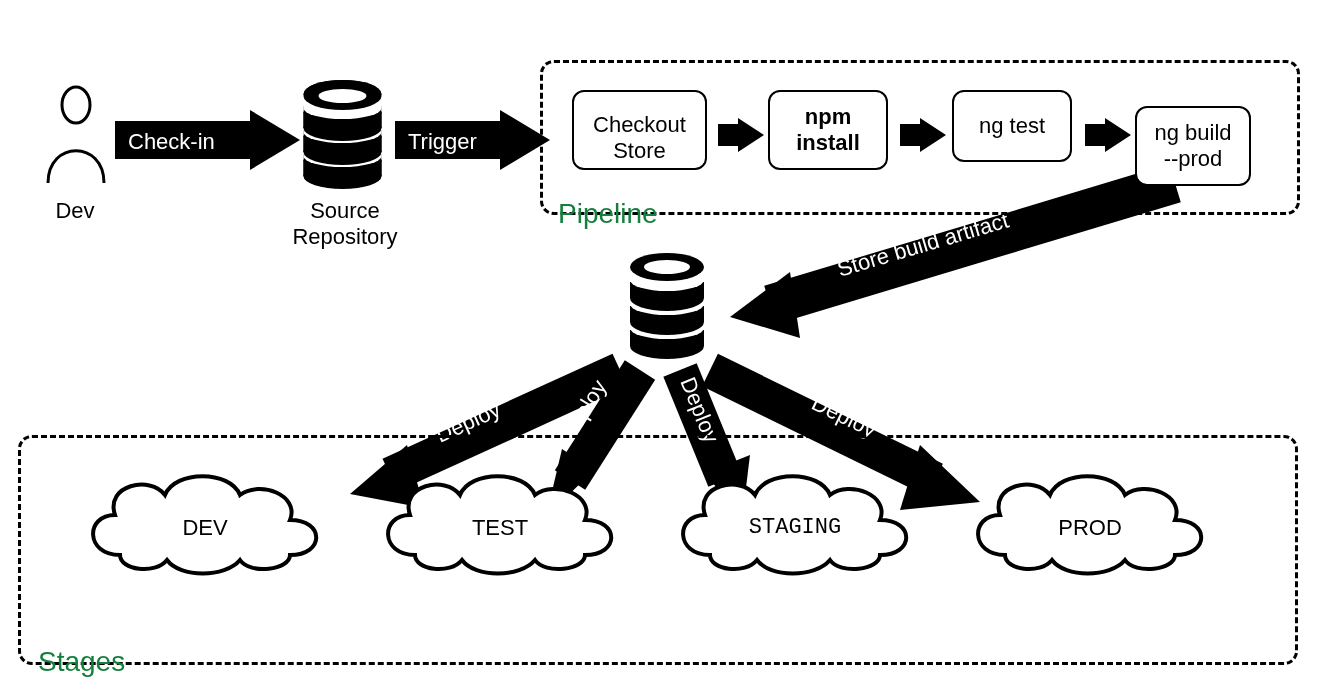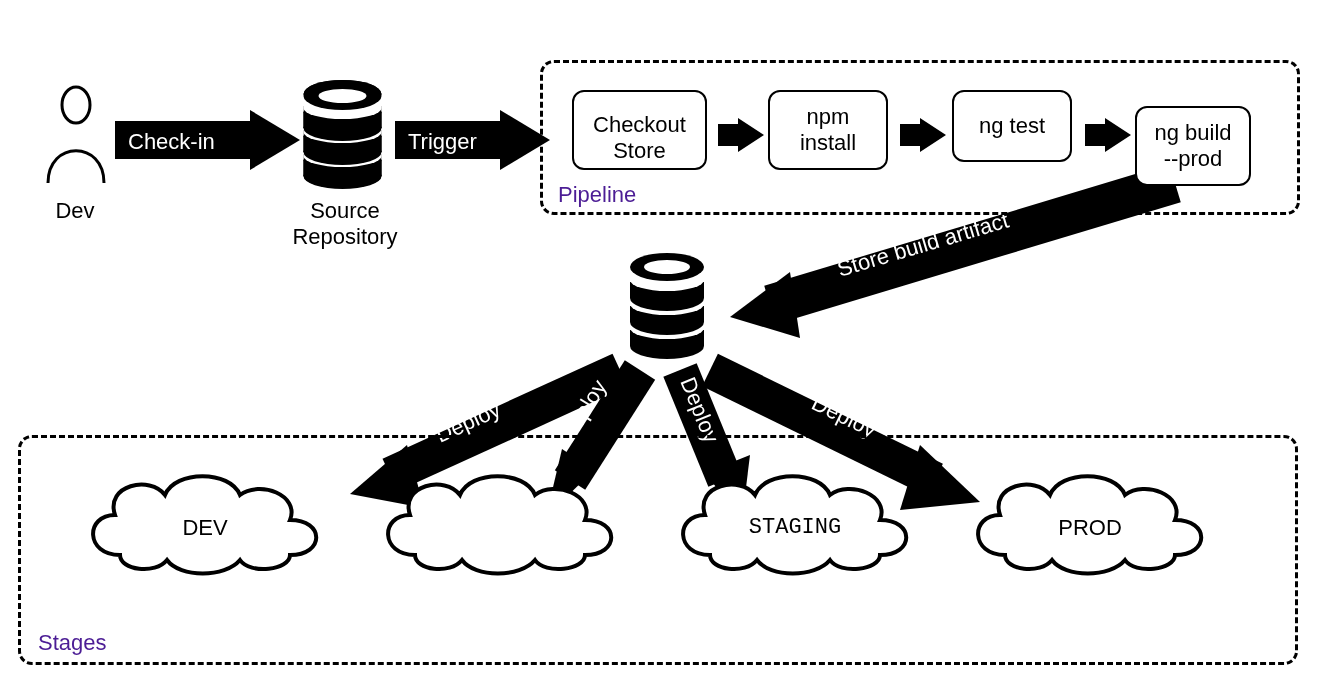--- a/index.html
+++ b/index.html
@@ -36,22 +36,23 @@
     background: #fff;
     display: flex;
     align-items: center;
     justify-content: center;
     text-align: center;
     font-size: 22px;
     padding: 4px 8px;
   }
   .box-caption {
     position: absolute;
-    font-size: 22px;
-    color: #4c1d95;
+    font-size: 28px;
+    color: #15803d;
+    margin-top: 16px;
   }
   .cloud {
     position: absolute;
   }
   .cloud svg { overflow: visible; }
   .cloud-label {
     position: absolute;
     width: 100%;
     text-align: center;
     font-size: 22px;
@@ -179,21 +180,21 @@
   <span>Source</span><br>
   <span>Repository</span>
 </div>
 
 <div class="dashed-box" style="left:540px; top:60px; width:760px; height:155px;"></div>
 <div class="box-caption" style="left:558px; top:182px;">Pipeline</div>
 
 <div class="pipeline-step" style="left:572px; top:90px; width:135px; height:80px;align-items:flex-end;">
   <div><span>Checkout</span><br><span>Store</span></div>
 </div>
-<div class="pipeline-step" style="left:768px; top:90px; width:120px; height:80px;">
+<div class="pipeline-step" style="left:768px; top:90px; width:120px; height:80px;font-weight:bold;">
   <div><span>npm</span><br><span>install</span></div>
 </div>
 <div class="pipeline-step" style="left:952px; top:90px; width:120px; height:72px;">
   <span>ng test</span>
 </div>
 <div class="pipeline-step" style="left:1135px; top:106px; width:116px; height:80px;">
   <div><span>ng build</span><br><span>--prod</span></div>
 </div>
 
 <div class="db" style="left:622px; top:252px;">
@@ -236,20 +237,21 @@
 <div class="cloud" style="left:75px; top:460px; width:260px; height:130px;">
   <svg width="260" height="130" viewBox="0 0 260 130">
       <use href="#cloudshape"></use>
     </svg>
   <div class="cloud-label">DEV</div>
 </div>
 <div class="cloud" style="left:370px; top:460px; width:260px; height:130px;">
   <svg width="260" height="130" viewBox="0 0 260 130">
       <use href="#cloudshape"></use>
     </svg>
+  <div class="cloud-label">TEST</div>
 </div>
 <div class="cloud" style="left:665px; top:460px; width:260px; height:130px;font-family:Liberation Mono, monospace;">
   <svg width="260" height="130" viewBox="0 0 260 130">
       <use href="#cloudshape"></use>
     </svg>
   <div class="cloud-label">STAGING</div>
 </div>
 <div class="cloud" style="left:960px; top:460px; width:260px; height:130px;">
   <svg width="260" height="130" viewBox="0 0 260 130">
       <use href="#cloudshape"></use>

